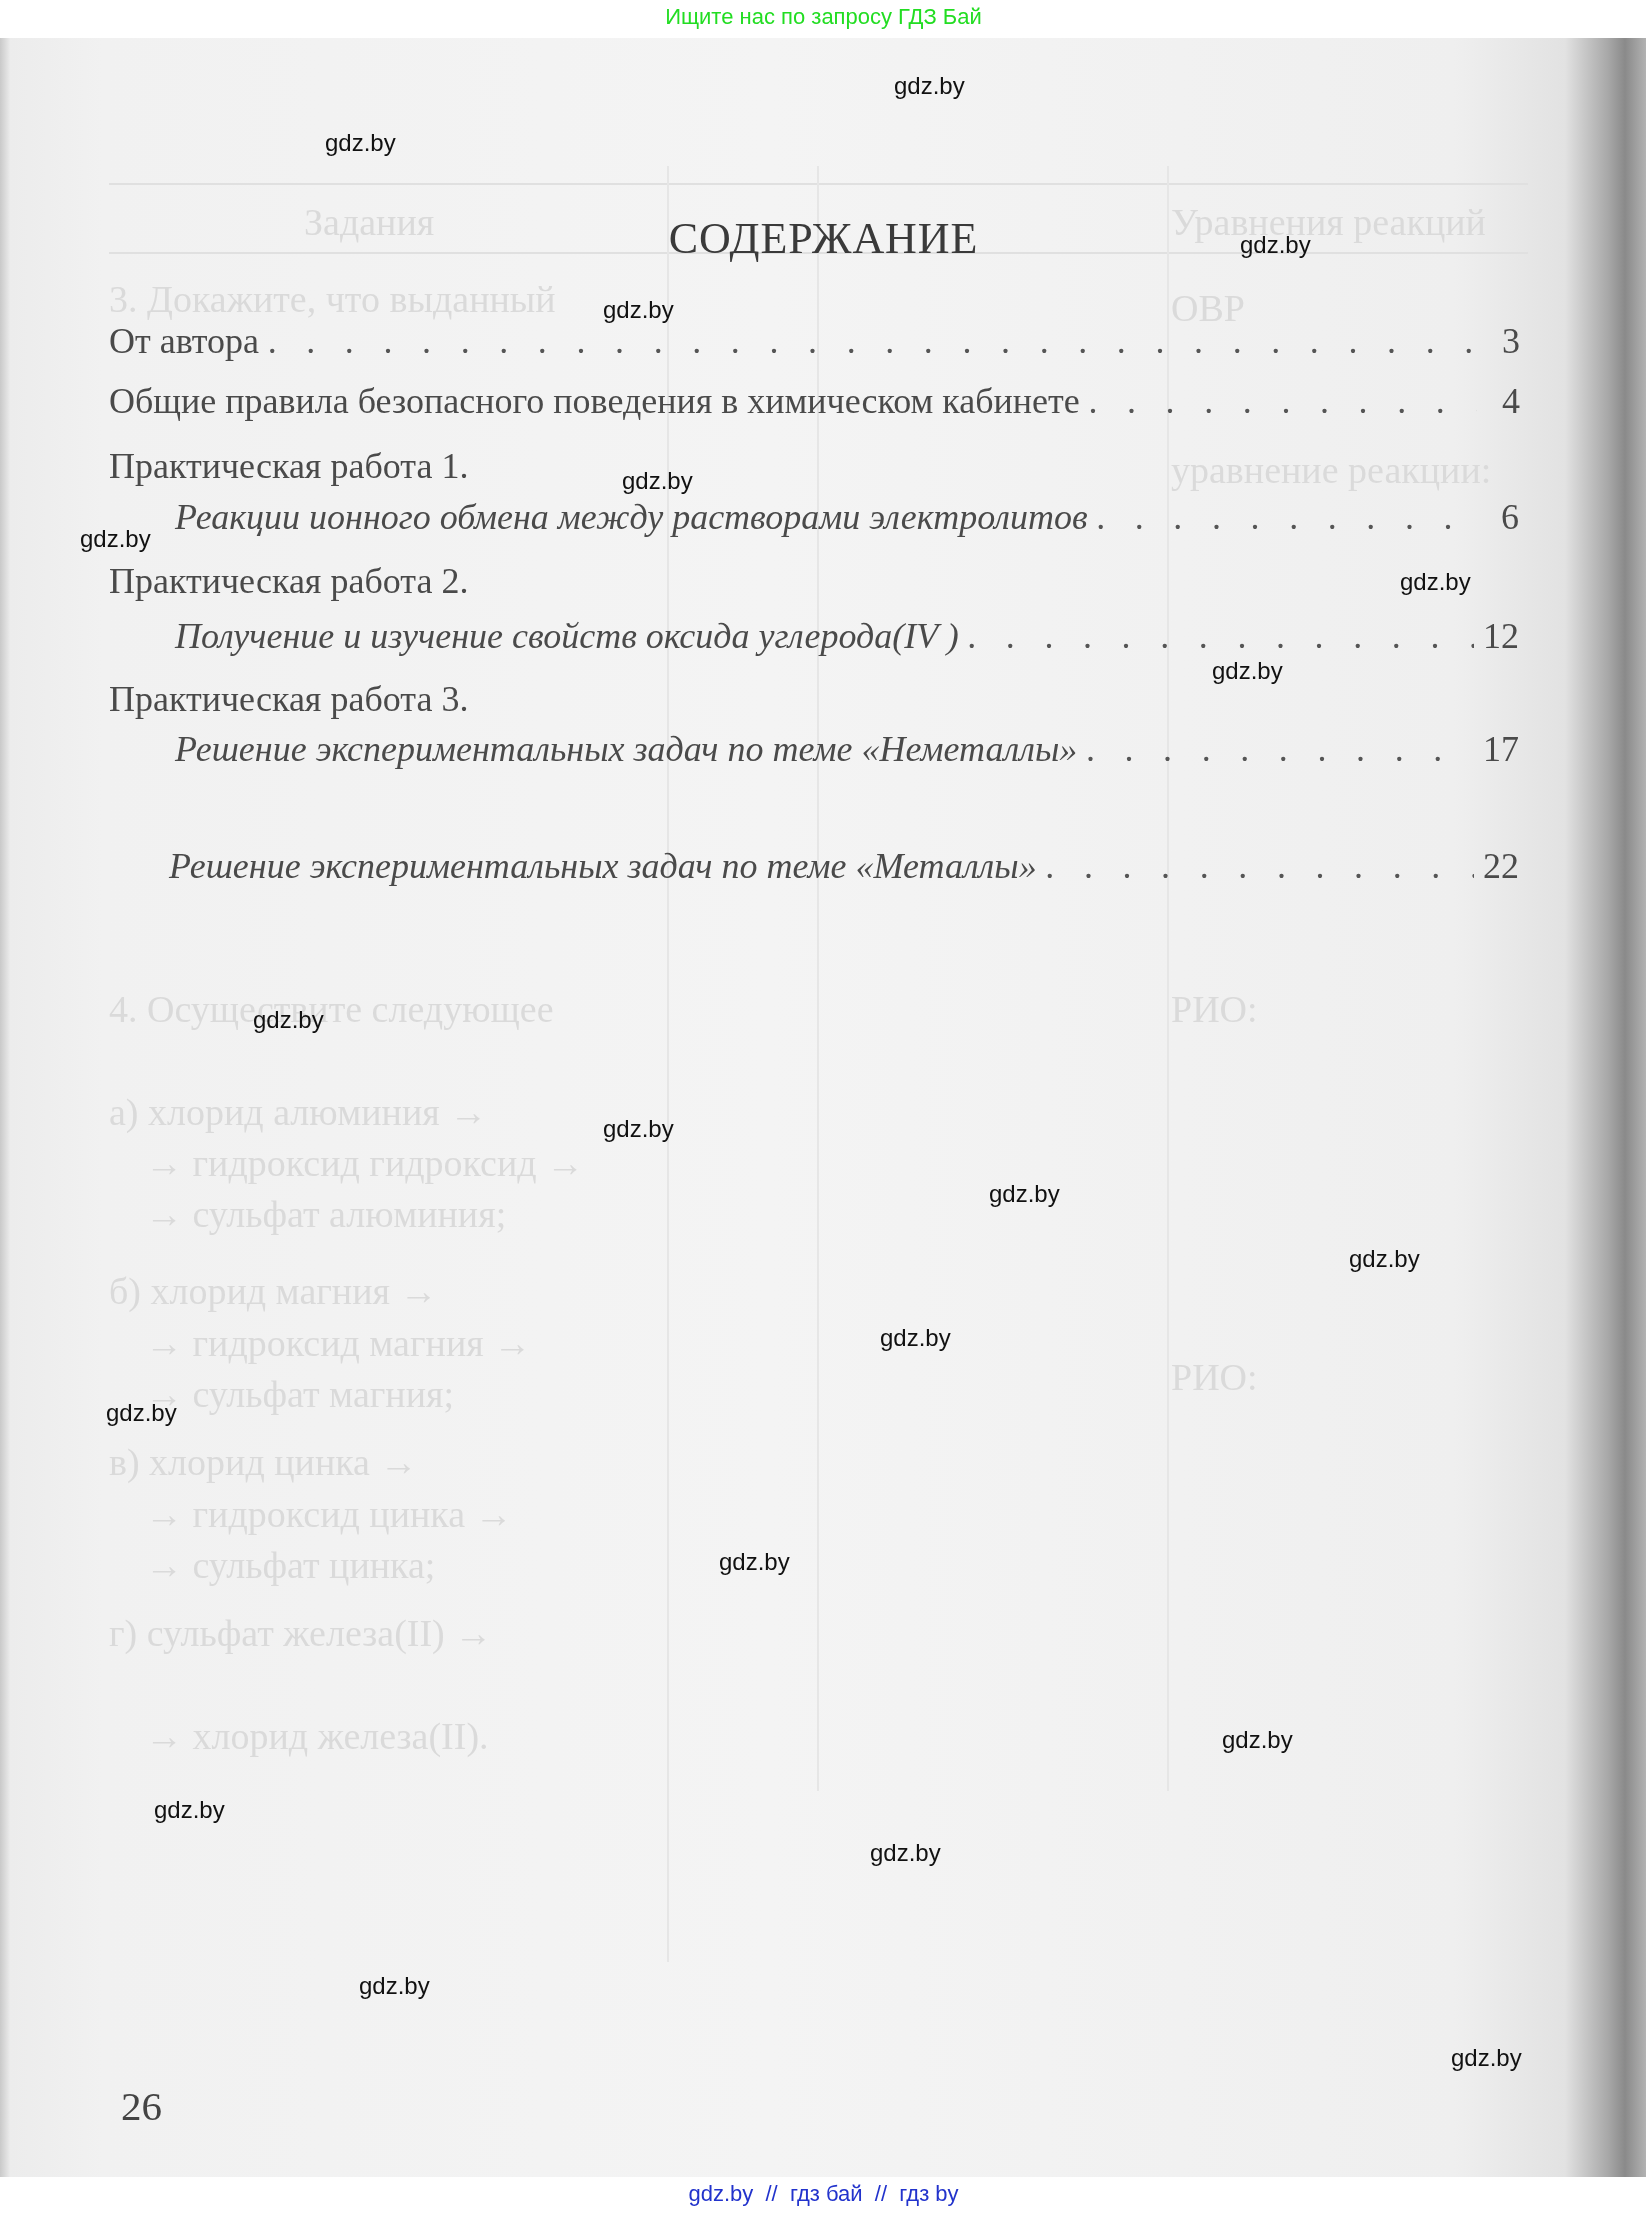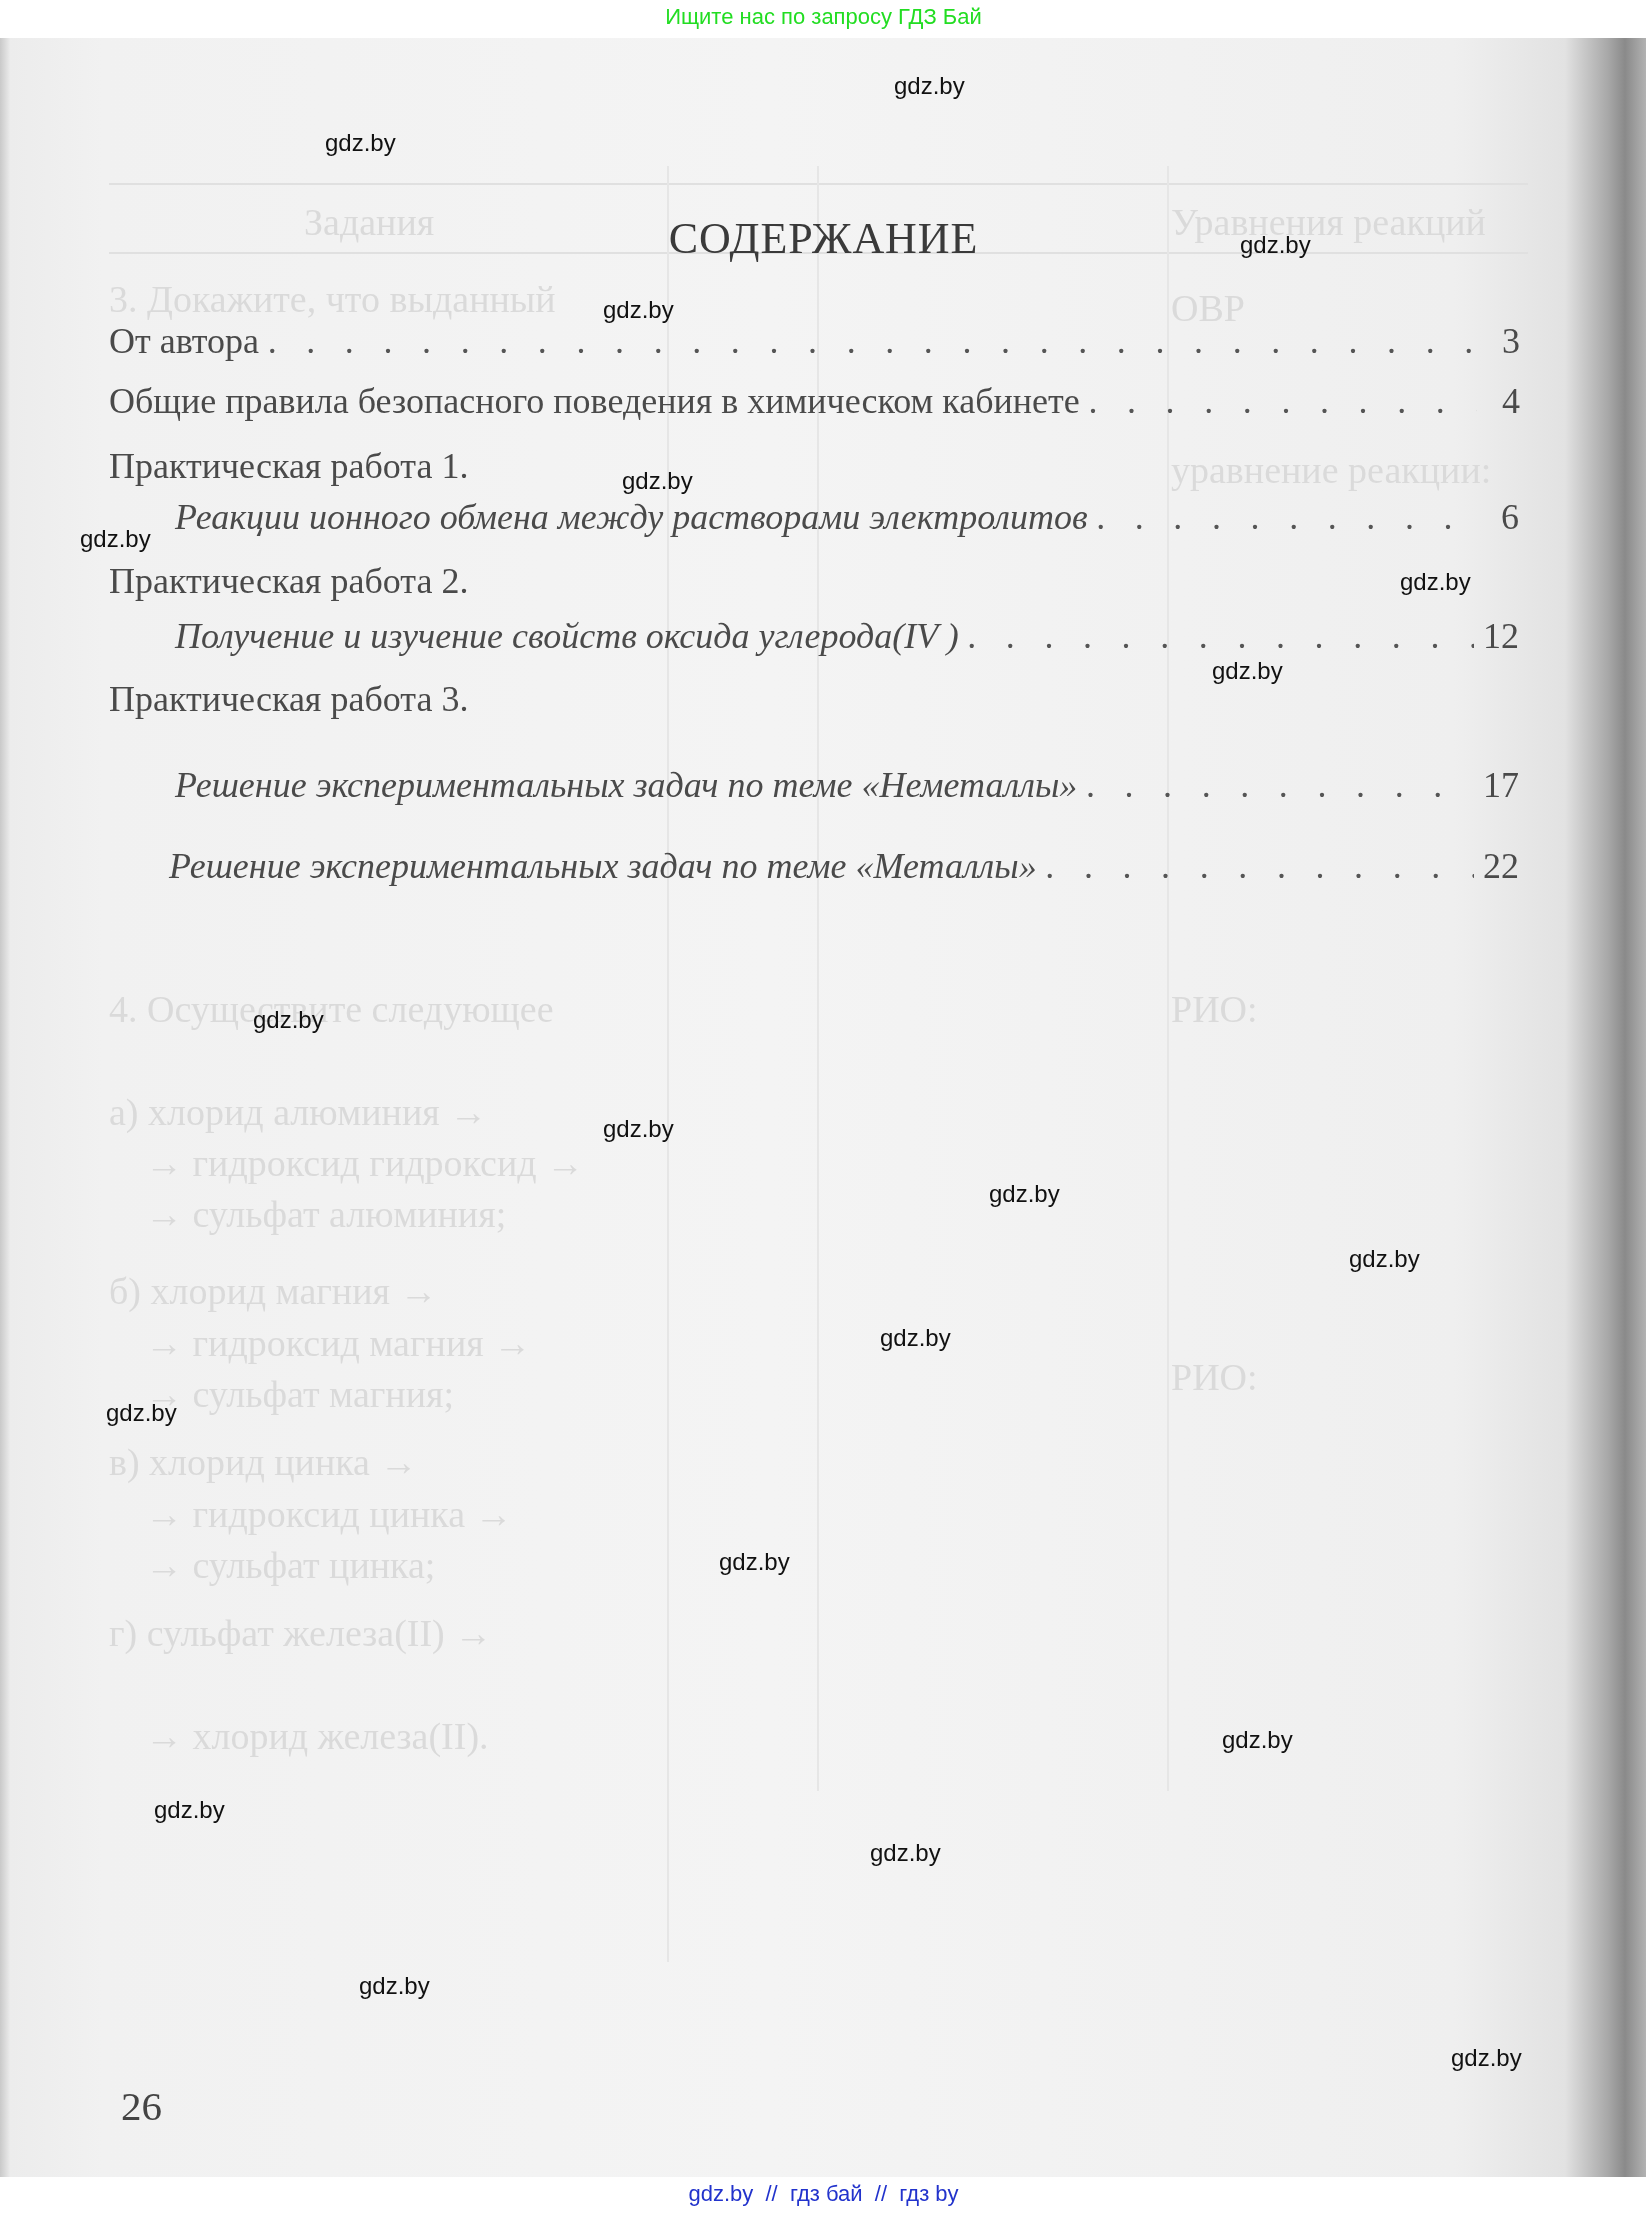--- a/index.html
+++ b/index.html
@@ -77,21 +77,21 @@
     <span class="dots"></span>
     <span class="pg">6</span>
   </div>
   <div class="heading-row" style="top:522px;">Практическая работа 2.</div>
   <div class="toc-row italic" style="top:577px;">
     <span class="toc-text">Получение и изучение свойств оксида углерода(IV )</span>
     <span class="dots"></span>
     <span class="pg">12</span>
   </div>
   <div class="heading-row" style="top:640px;">Практическая работа 3.</div>
-  <div class="toc-row italic" style="top:690px;margin-top:36px;">
+  <div class="toc-row italic" style="top:690px;">
     <span class="toc-text">Решение экспериментальных задач по теме «Неметаллы»</span>
     <span class="dots"></span>
     <span class="pg">17</span>
   </div>
   <div class="toc-row italic" style="top:807px; left:169px; width:1350px;">
     <span class="toc-text">Решение экспериментальных задач по теме «Металлы»</span>
     <span class="dots"></span>
     <span class="pg">22</span>
   </div>
 

